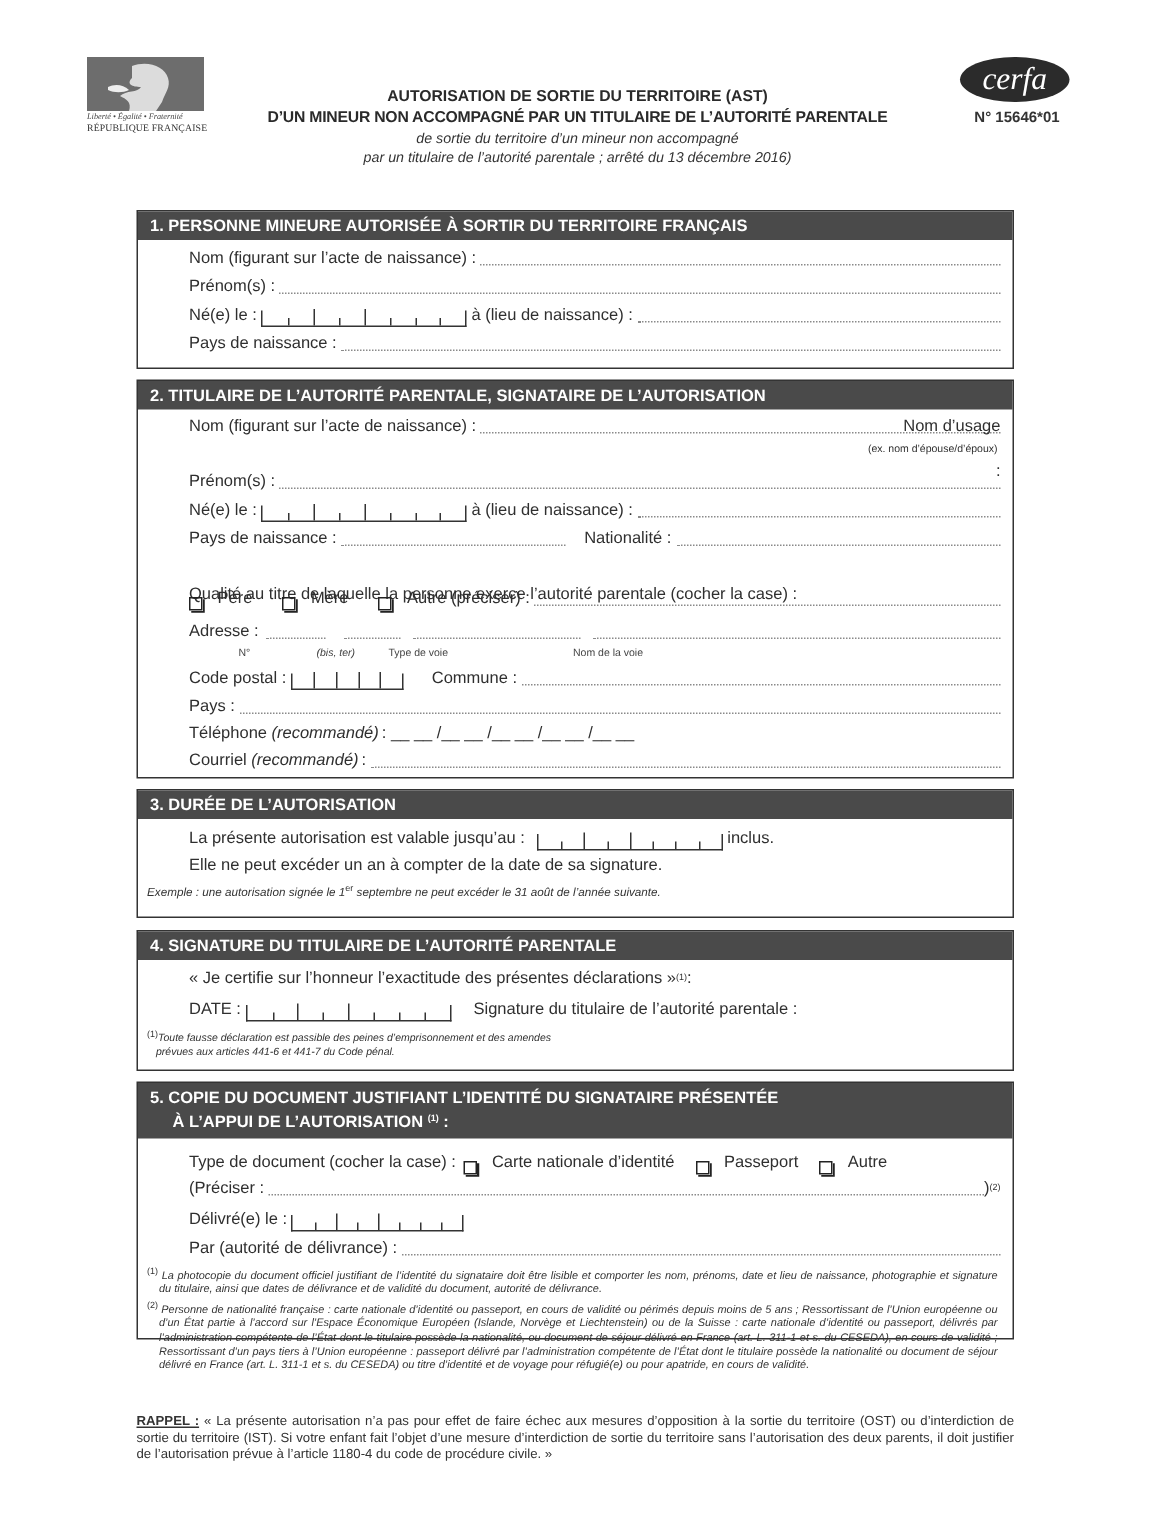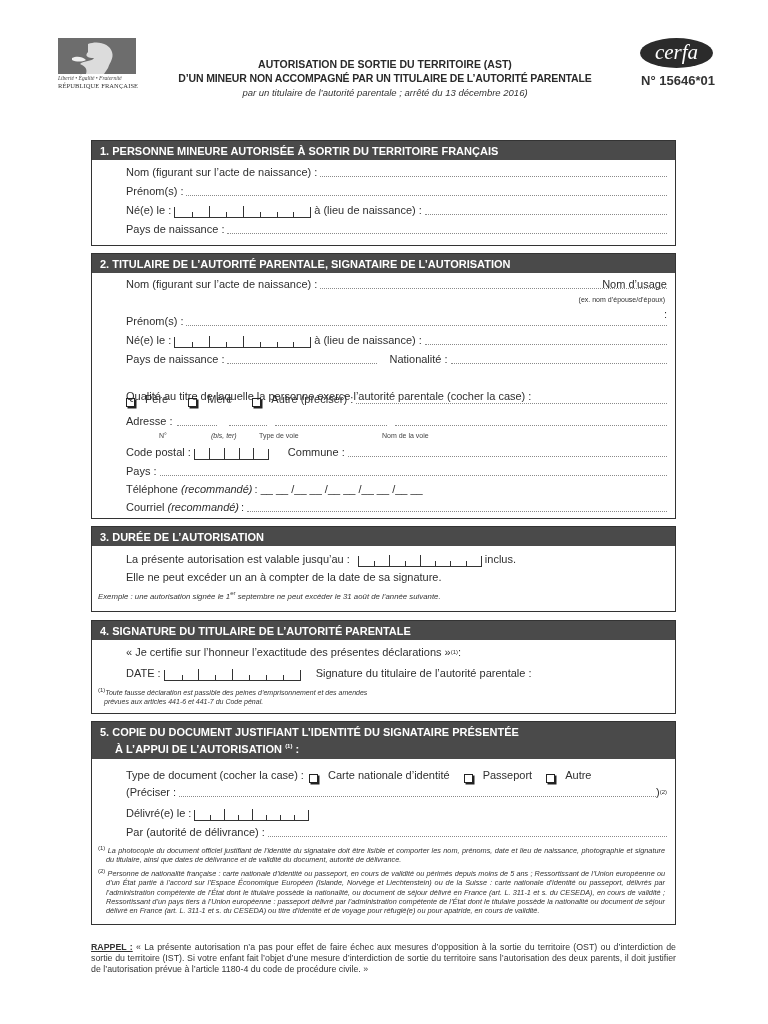--- a/index.html
+++ b/index.html
@@ -10,21 +10,21 @@
   
   .marianne { left:58px; top:38px; width:78px; height:36px; background:#6d6d6d; }
   .marianne svg { position:absolute; left:0; top:0; }
   .rf-motto { left:58px; top:75px; font-family:"Liberation Serif", serif; font-style:italic; font-size:5.5px; color:#444; width:80px; white-space:nowrap; }
   .rf-name { left:58px; top:82px; font-family:"Liberation Serif", serif; font-size:6.5px; color:#333; letter-spacing:0.1px; white-space:nowrap; }
   .title1 { left:140px; top:58px; width:490px; text-align:center; font-size:10.5px; font-weight:bold; color:#2a2a2a; white-space:nowrap; }
   .title2 { left:140px; top:72px; width:490px; text-align:center; font-size:10.5px; font-weight:bold; color:#2a2a2a; white-space:nowrap; letter-spacing:-0.15px; }
   .subtitle { left:140px; top:87px; width:490px; text-align:center; font-size:9.5px; font-style:italic; color:#333; line-height:12.5px; }
   .cerfa { left:640px; top:38px; width:73px; height:30px; background:#2b2b2b; border-radius:50%; color:#fff;
            font-family:"Liberation Serif", serif; font-style:italic; font-size:21px; text-align:center; line-height:28px; }
-  .cerfa-num { left:640px; top:73px; width:76px; text-align:center; font-size:13px; font-weight:bold; color:#333; }
+  .cerfa-num { left:640px; top:73px; width:76px; text-align:center; font-size:10px; font-weight:bold; color:#333; }
 
   
   .section { position:absolute; left:91px; width:585px; border:1.3px solid #333; box-sizing:border-box; }
   .sec-head { background:#4a4a4a; color:#fff; font-weight:bold; font-size:11px; padding:3px 8px 2px 8px; line-height:14px; }
   .sec-body { position:relative; font-size:11px; color:#2f2f2f; }
   .row { position:absolute; left:6px; right:8px; height:15px; line-height:15px; white-space:nowrap; display:flex; align-items:flex-end;padding-left:28px; }
   .dots { flex:1; border-bottom:1px dotted #8a8a8a; margin-left:3px; height:10px; margin-bottom:3px; }
   .dots-fixed { border-bottom:1px dotted #8a8a8a; height:10px; margin-bottom:3px; display:inline-block; }
   .small { font-size:7px; }
   .ital { font-style:italic; }
@@ -44,20 +44,21 @@
     <path d="M30 6 C40 2 52 6 54 14 C56 20 52 24 50 30 L46 36 L28 36 C30 30 26 28 22 26 C26 22 34 24 36 20 C30 20 26 18 30 14 Z" fill="#dcdcdc"></path>
     <path d="M14 20 C18 18 24 18 28 22 C24 24 18 24 14 22 Z" fill="#eeeeee"></path>
   </svg>
 </div>
 <div class="abs rf-motto">Liberté • Égalité • Fraternité</div>
 <div class="abs rf-name">RÉPUBLIQUE FRANÇAISE</div>
 
 <div class="abs title1">AUTORISATION DE SORTIE DU TERRITOIRE (AST)</div>
 <div class="abs title2">D’UN MINEUR NON ACCOMPAGNÉ PAR UN TITULAIRE DE L’AUTORITÉ PARENTALE</div>
 <div class="abs subtitle">
+  <div>de sortie du territoire d’un mineur non accompagné</div>
   <div>par un titulaire de l’autorité parentale ; arrêté du 13 décembre 2016)</div>
 </div>
 
 <div class="abs cerfa">cerfa</div>
 <div class="abs cerfa-num">N° 15646*01</div>
 
 <div class="section" style="top:140px;height:106px;">
   <div class="sec-head">1.  PERSONNE MINEURE AUTORISÉE À SORTIR DU TERRITOIRE FRANÇAIS</div>
   <div class="sec-body">
     <div class="row" style="top:5px;">
@@ -224,21 +225,21 @@
         </span>
       <span style="margin-left:12px;">Signature du titulaire de l’autorité parentale :</span>
     </div>
     <div class="abs" style="left:6px;top:46px;font-size:7px;font-style:italic;color:#333;line-height:9px;">
       <div><span class="sup">(1)</span><span>Toute fausse déclaration est passible des peines d’emprisonnement et des amendes</span></div>
       <div style="padding-left:6px;">prévues aux articles 441-6 et 441-7 du Code pénal.</div>
     </div>
   </div>
 </div>
 
-<div class="section" style="top:721px;height:204px;">
+<div class="section" style="top:721px;height:172px;">
   <div class="sec-head" style="line-height:14px;padding-bottom:3px;">
     <div>5.  COPIE DU DOCUMENT JUSTIFIANT L’IDENTITÉ DU SIGNATAIRE PRÉSENTÉE</div>
     <div style="padding-left:15px;"><span>À L’APPUI DE L’AUTORISATION</span> <span class="sup">(1)</span><span> :</span></div>
   </div>
   <div class="sec-body">
     <div class="row" style="top:9px;">
       <span style="margin-right:5px;">Type de document (cocher la case) :</span>
       <span class="cb"></span>
       <span style="margin-right:14px;">Carte nationale d’identité</span>
       <span class="cb"></span>

